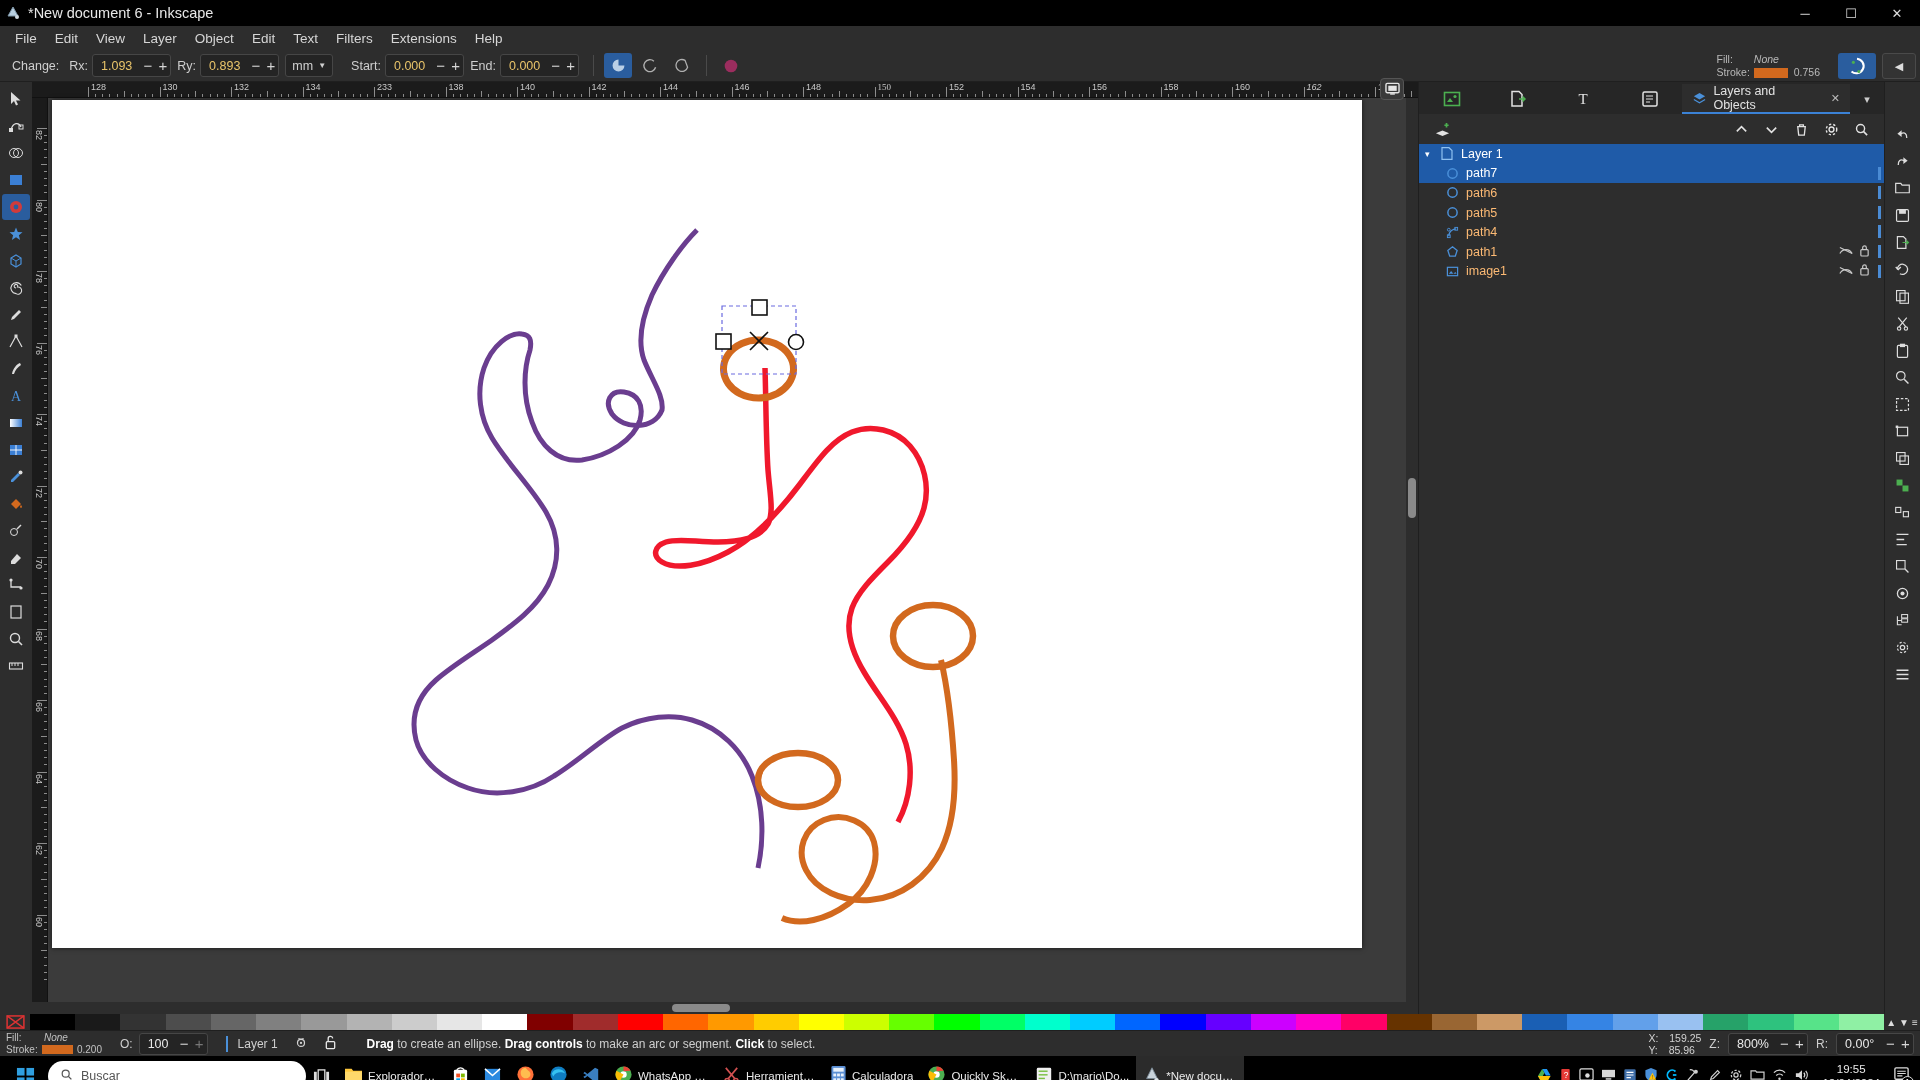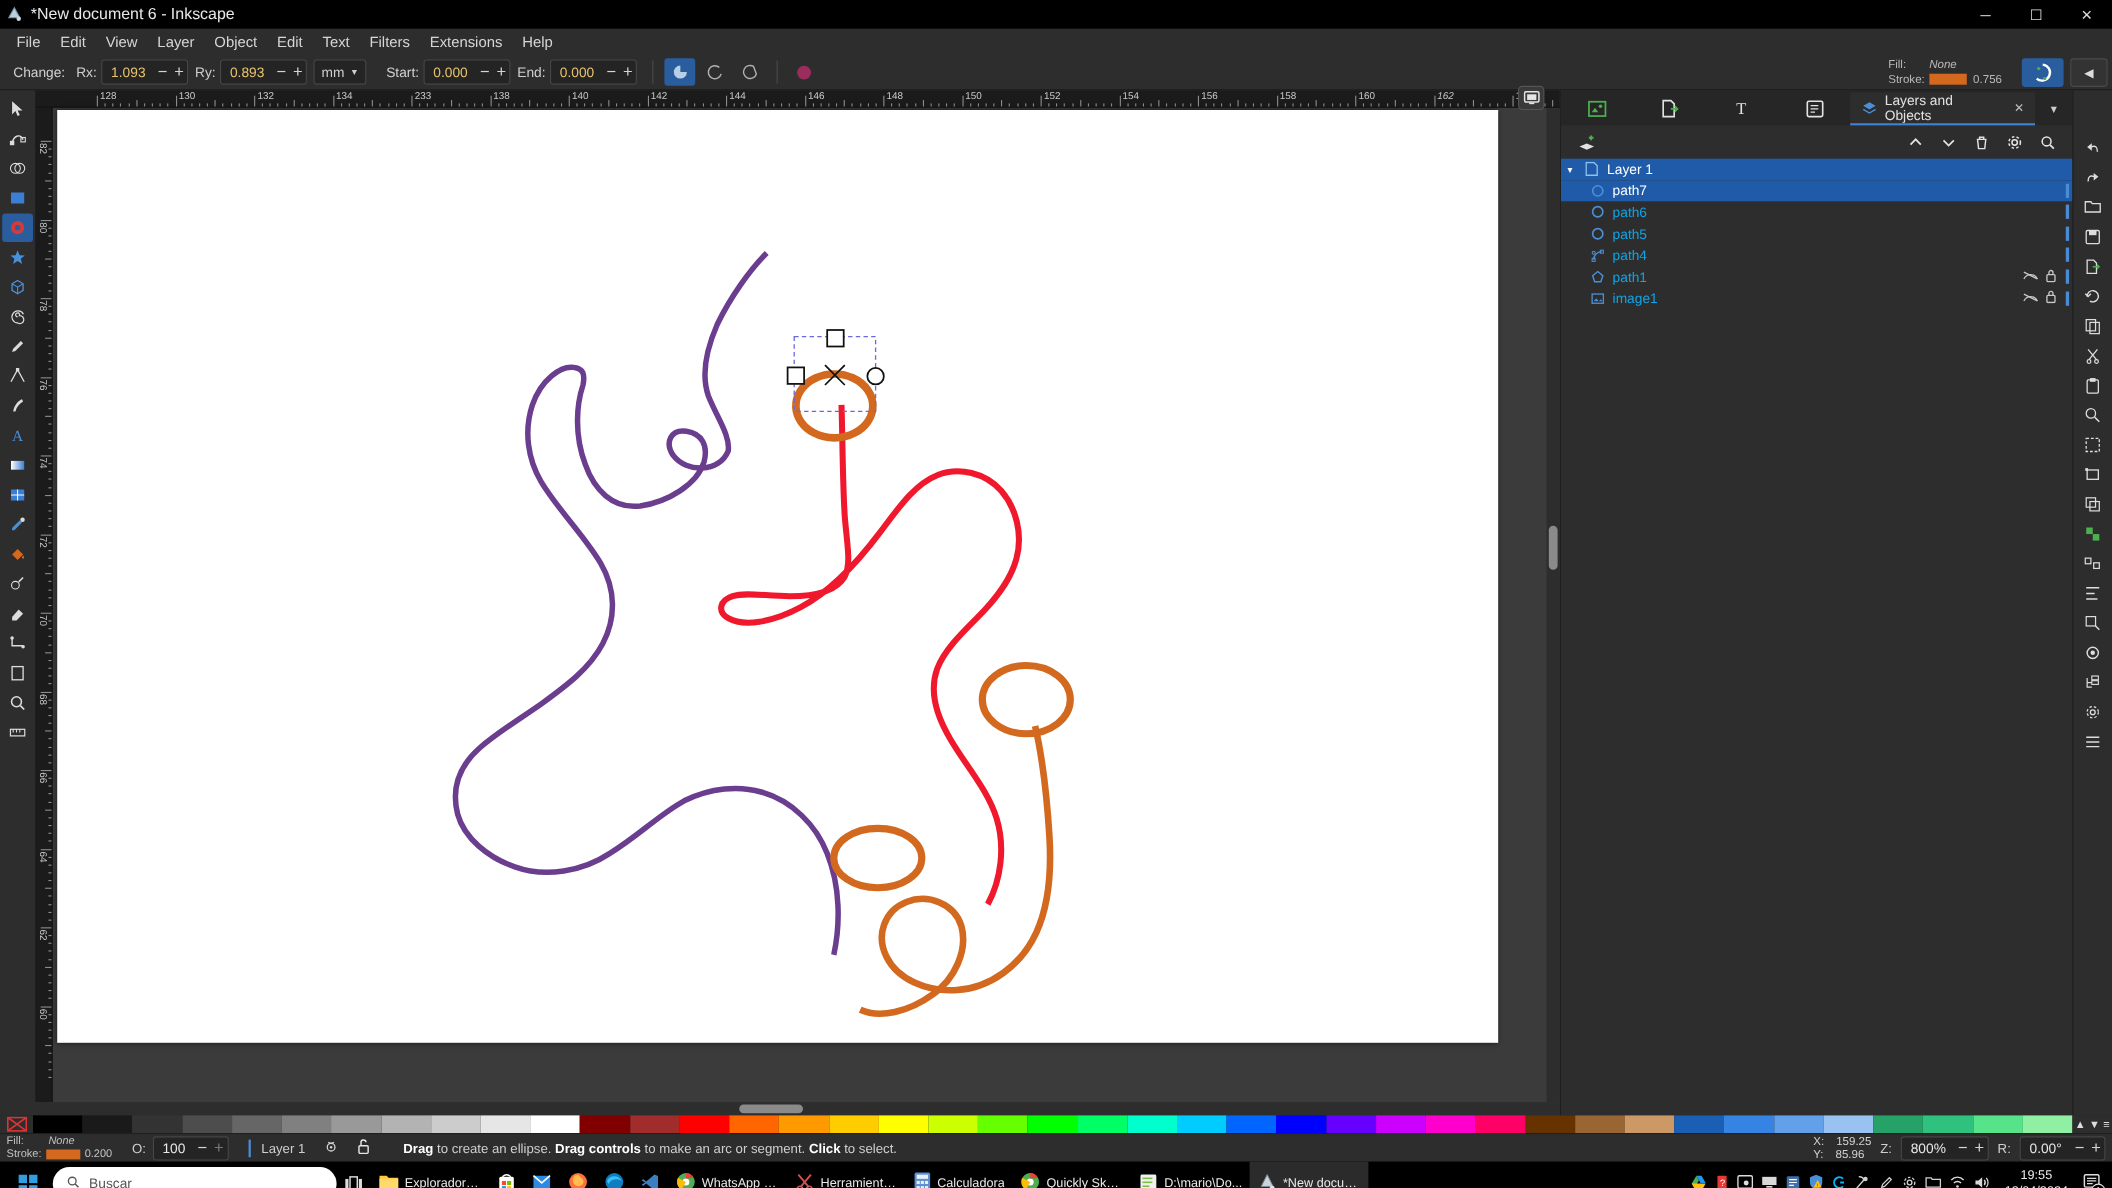--- a/index.html
+++ b/index.html
@@ -83,21 +83,21 @@
   #docktabs { height:32px; display:flex; align-items:flex-end; background:#262626; }
   .dtab { width:66px; height:30px; display:flex; align-items:center; justify-content:center; }
   #dtab-layers { width:auto; padding:0 10px; gap:6px; color:#e2e2e2; font-size:12.5px;
     background:#2d2d2d; border-bottom:2px solid #3b82d6; display:flex; align-items:center; height:30px; }
   #dockchev { margin-left:auto; width:34px; height:30px; display:flex; align-items:center;
     justify-content:center; color:#ccc; font-size:11px; }
   #layertoolbar { height:30px; display:flex; align-items:center; padding:0 10px; gap:4px; }
   .ltb { width:26px; height:22px; display:flex; align-items:center; justify-content:center; color:#d8d8d8; }
   .ltb.right { margin-left:auto; }
   #layerlist { flex:1; overflow:hidden; font-size:13px; }
-  .lrow { height:19.6px; display:flex; align-items:center; color:#0ea5e9; padding-left:6px; position:relative; }
+  .lrow { height:19.6px; display:flex; align-items:center; color:#fdba74; padding-left:6px; position:relative; }
   .lrow.header { background:#1f5ba8; color:#fff; }
   .lrow.sel { background:#1f5ba8; color:#fff; }
   .lrow .ico { width:18px; display:flex; align-items:center; justify-content:center; }
   .lrow .nm { margin-left:5px; font-size:12.5px; }
   .lrow .marks { margin-left:auto; display:flex; gap:6px; padding-right:14px; align-items:center; }
   .colorbar { position:absolute; right:3px; top:3px; width:3px; height:13px; background:#4a8bd4; }
 
   
   #iconstrip { width:36px; background:#2d2d2d; display:flex; flex-direction:column;
     align-items:center; padding-top:40px; gap:3px; border-left:1px solid #1f1f1f; }
@@ -494,21 +494,21 @@
         <div class="tick" style="left: 778.15px; height: 3px;"></div>
         <div class="tick" style="left: 785.3px; height: 3px;"></div>
         <div class="tick" style="left: 792.45px; height: 3px;"></div>
         <div class="tick" style="left: 799.6px; height: 3px;"></div>
         <div class="tick" style="left: 806.75px; height: 6px;"></div>
         <div class="tick" style="left: 813.9px; height: 3px;"></div>
         <div class="tick" style="left: 821.05px; height: 3px;"></div>
         <div class="tick" style="left: 828.2px; height: 3px;"></div>
         <div class="tick" style="left: 835.35px; height: 3px;"></div>
         <div class="tick" style="left: 842.5px; height: 10px;"></div>
-        <div class="lab" style="left: 843.5px;">150</div>
+        <div class="lab" style="left: 843.5px; font-family: Liberation Serif, serif;">150</div>
         <div class="tick" style="left: 849.65px; height: 3px;"></div>
         <div class="tick" style="left: 856.8px; height: 3px;"></div>
         <div class="tick" style="left: 863.95px; height: 3px;"></div>
         <div class="tick" style="left: 871.1px; height: 3px;"></div>
         <div class="tick" style="left: 878.25px; height: 6px;"></div>
         <div class="tick" style="left: 885.4px; height: 3px;"></div>
         <div class="tick" style="left: 892.55px; height: 3px;"></div>
         <div class="tick" style="left: 899.7px; height: 3px;"></div>
         <div class="tick" style="left: 906.85px; height: 3px;"></div>
         <div class="tick" style="left: 914px; height: 10px;"></div>

